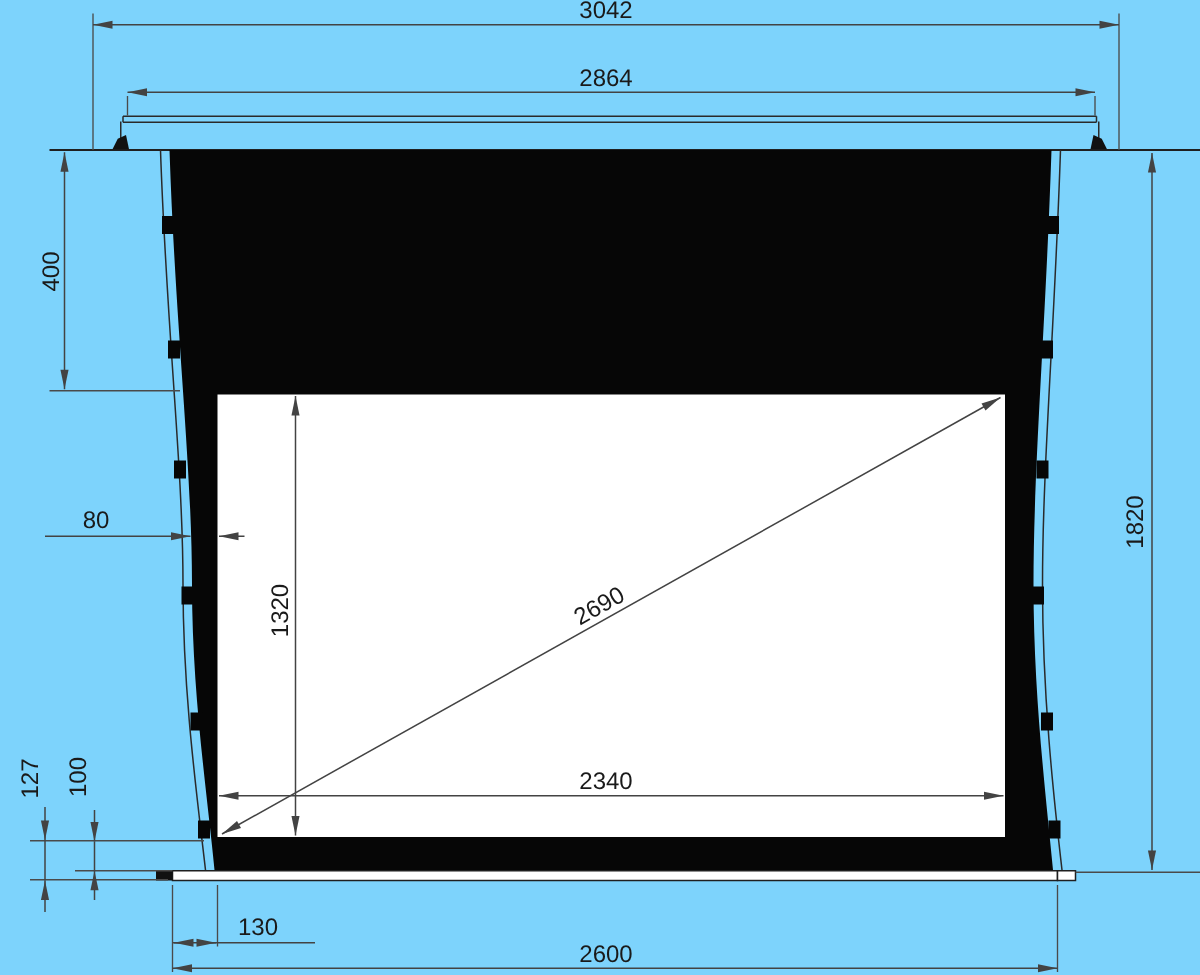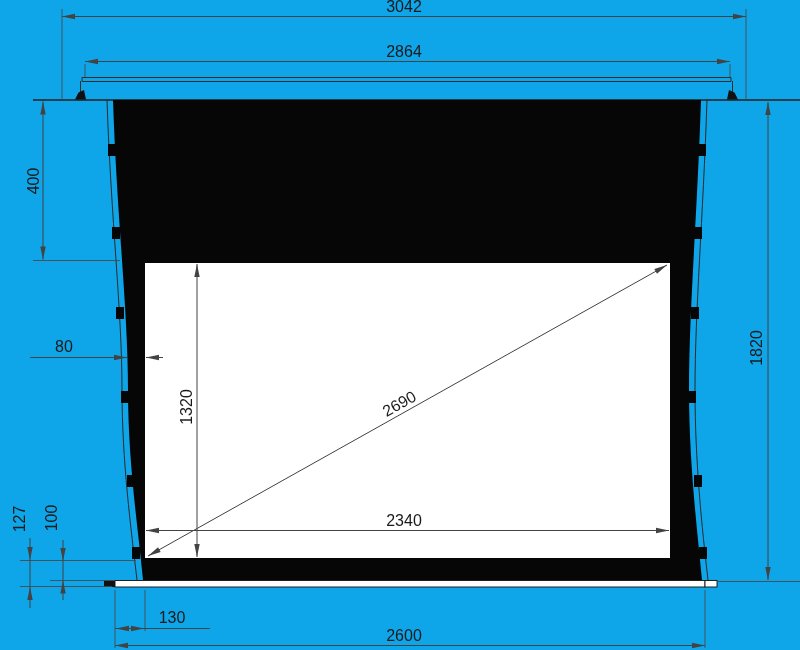--- a/index.html
+++ b/index.html
@@ -1,20 +1,20 @@
 <!DOCTYPE html>
 <html><head>
 <meta charset="utf-8">
 <style>
   html, body { margin: 0; padding: 0; background: #ffffff; }
   .stage {
     position: relative;
     width: 800px;
     height: 650px;
-    background: #0ea5e9;
+    background: #7dd3fc;
     overflow: hidden;
     font-family: "Liberation Sans", sans-serif;
   }
   svg text {
     font-family: "Liberation Sans", sans-serif;
     font-size: 16px;
     fill: #1a1a1a;
   }
   .objline  { stroke: #1f1f1f; stroke-width: 1.3; fill: none; }
   .thinline { stroke: #2a2a2a; stroke-width: 1; fill: none; }

